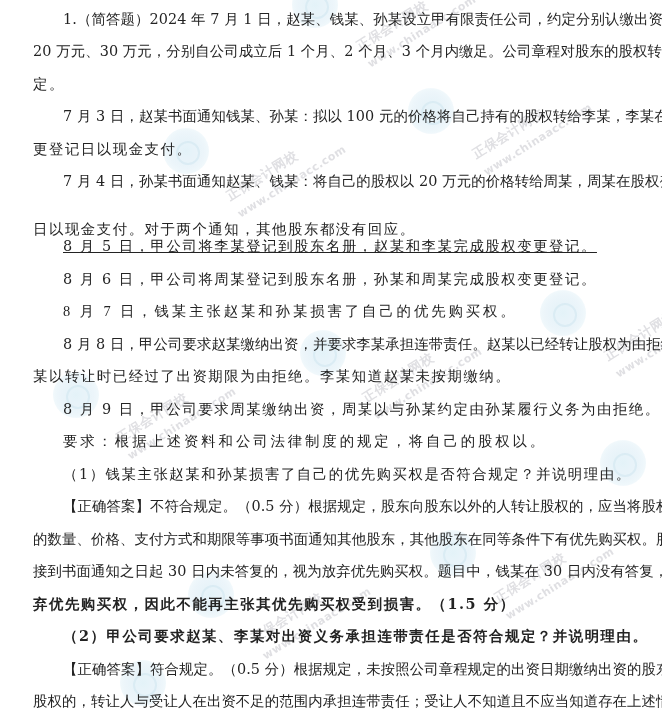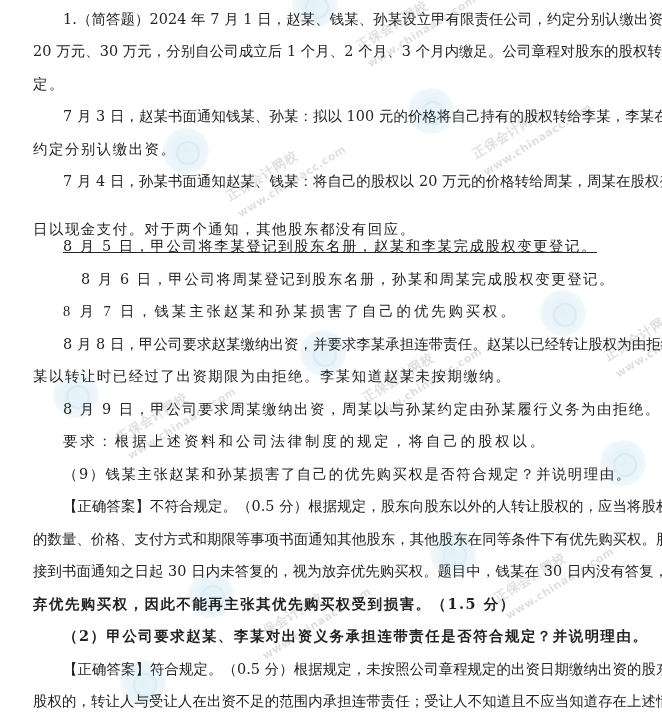--- a/index.html
+++ b/index.html
@@ -153,31 +153,31 @@
 
     <div class="wm-badge" style="left:120px; top:660px;"></div>
     <div class="wm-badge" style="left:600px; top:440px;"></div>
   </div>
 
   <div class="doc" id="doc-body">
       <div class="line just ind" style="top: 8px;">1.（简答题）2024 年 7 月 1 日，赵某、钱某、孙某设立甲有限责任公司，约定分别认缴出资 10 万元、</div>
       <div class="line just" style="top: 40px;">20 万元、30 万元，分别自公司成立后 1 个月、2 个月、3 个月内缴足。公司章程对股东的股权转让没有约</div>
       <div class="line wide" style="top: 73px;">定。</div>
       <div class="line just ind" style="top: 105px;">7 月 3 日，赵某书面通知钱某、孙某：拟以 100 元的价格将自己持有的股权转给李某，李某在股权变</div>
-      <div class="line wide" style="top: 138px;">约定分别认缴出资。</div>
+      <div class="line wide" style="top: 138px;">更登记日以现金支付。</div>
       <div class="line just ind" style="top: 170px;">7 月 4 日，孙某书面通知赵某、钱某：将自己的股权以 20 万元的价格转给周某，周某在股权变更登记</div>
       <div class="line wide" style="top: 218px;">日以现金支付。对于两个通知，其他股东都没有回应。</div>
       <div class="line wide ind" style="top: 235px; text-decoration: underline;">8 月 5 日，甲公司将李某登记到股东名册，赵某和李某完成股权变更登记。</div>
-      <div class="line wide ind" style="top: 268px; text-align: center;">8 月 6 日，甲公司将周某登记到股东名册，孙某和周某完成股权变更登记。</div>
+      <div class="line wide ind" style="top: 268px;">8 月 6 日，甲公司将周某登记到股东名册，孙某和周某完成股权变更登记。</div>
       <div class="line wide2 ind" style="top: 300px; font-family: Liberation Serif, serif;">8 月 7 日，钱某主张赵某和孙某损害了自己的优先购买权。</div>
       <div class="line just ind" style="top: 333px;">8 月 8 日，甲公司要求赵某缴纳出资，并要求李某承担连带责任。赵某以已经转让股权为由拒绝，李</div>
       <div class="line wide" style="top: 365px;">某以转让时已经过了出资期限为由拒绝。李某知道赵某未按期缴纳。</div>
       <div class="line wide ind" style="top: 398px; text-align: center;">8 月 9 日，甲公司要求周某缴纳出资，周某以与孙某约定由孙某履行义务为由拒绝。</div>
       <div class="line wide2 ind" style="top: 430px;">要求：根据上述资料和公司法律制度的规定，将自己的股权以。</div>
-      <div class="line wide ind" style="top: 463px;">（9）钱某主张赵某和孙某损害了自己的优先购买权是否符合规定？并说明理由。</div>
+      <div class="line wide ind" style="top: 463px;">（1）钱某主张赵某和孙某损害了自己的优先购买权是否符合规定？并说明理由。</div>
       <div class="line just ind" style="top: 495px;">【正确答案】不符合规定。（0.5 分）根据规定，股东向股东以外的人转让股权的，应当将股权转让</div>
       <div class="line just" style="top: 528px;">的数量、价格、支付方式和期限等事项书面通知其他股东，其他股东在同等条件下有优先购买权。股东自</div>
       <div class="line just" style="top: 560px;">接到书面通知之日起 30 日内未答复的，视为放弃优先购买权。题目中，钱某在 30 日内没有答复，视为放</div>
       <div class="line wide" style="top: 593px; font-weight: bold;">弃优先购买权，因此不能再主张其优先购买权受到损害。（1.5 分）</div>
       <div class="line wide ind" style="top: 625px; font-weight: bold;">（2）甲公司要求赵某、李某对出资义务承担连带责任是否符合规定？并说明理由。</div>
       <div class="line just ind" style="top: 658px;">【正确答案】符合规定。（0.5 分）根据规定，未按照公司章程规定的出资日期缴纳出资的股东转让</div>
       <div class="line just" style="top: 690px;">股权的，转让人与受让人在出资不足的范围内承担连带责任；受让人不知道且不应当知道存在上述情形的，</div>
       <div class="line just" style="top: 715px;">由转让人承担责任。题目中，受让人知情，因此转让人与该受让人承担连带责任。（1.5 分）</div>
     </div>
 

